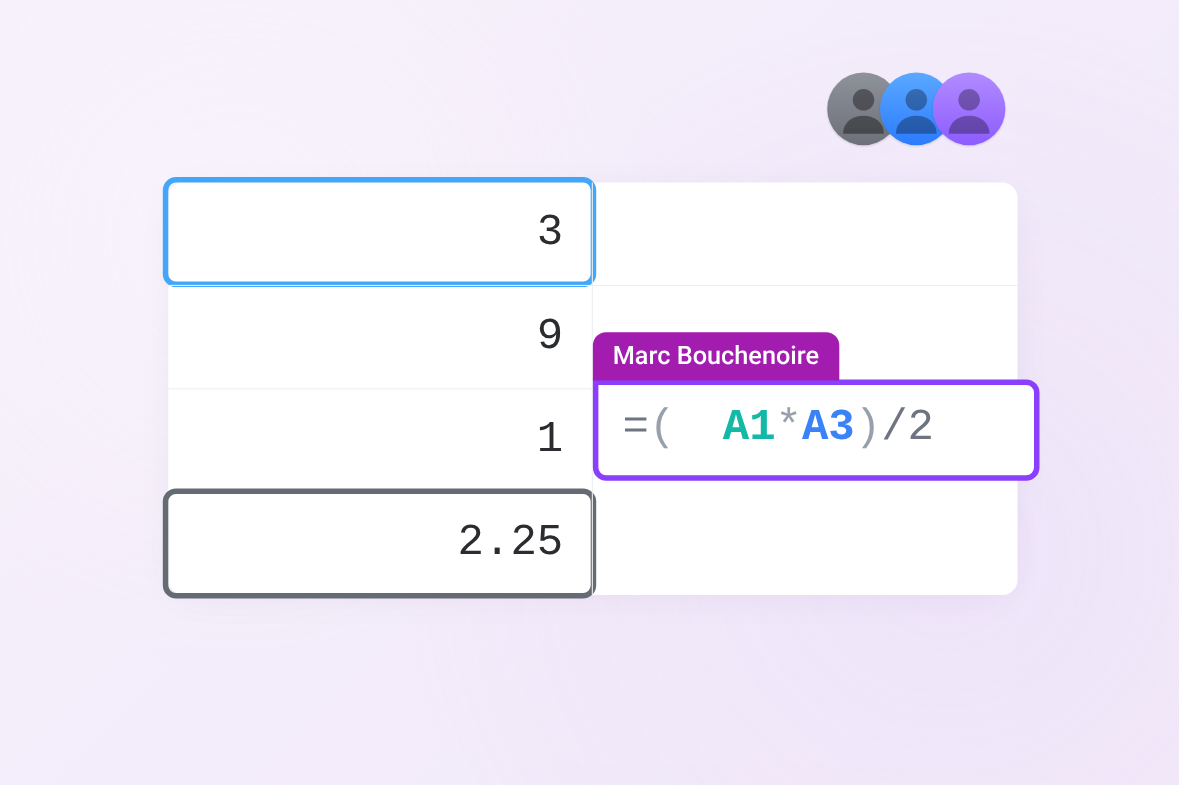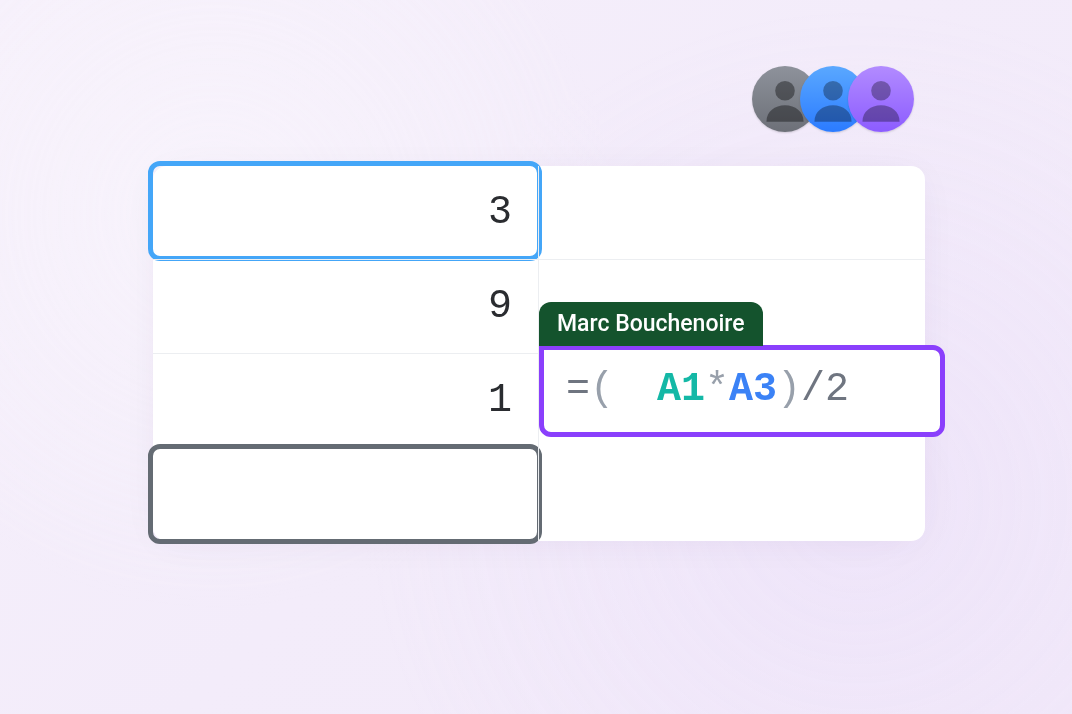--- a/index.html
+++ b/index.html
@@ -94,21 +94,21 @@
   }
 
   
   .collab{
     position:absolute;
     top:302px;left:539px;
     width:406px;
   }
   .name-tag{
     display:inline-block;
-    background:#14532d;
+    background:#a21caf;
     color:#fff;
     font-size:23px;
     font-weight:500;
     padding:8px 18px 9px 18px;
     border-radius:12px 12px 0 0;
     position:relative;
     z-index:2;
   }
   .formula-box{
     margin-top:-1px;
@@ -166,20 +166,23 @@
   <div class="cell">
     <span class="value">9</span>
   </div>
   <div class="cell"></div>
 
   <div class="cell">
     <span class="value">1</span>
   </div>
   <div class="cell"></div>
 
+  <div class="cell">
+    <span class="value">2.25</span>
+  </div>
   <div class="cell"></div>
 </div>
 
 <div class="collab">
   <div class="name-tag">Marc Bouchenoire</div>
   <div class="formula-box">
     <span>=</span><span class="paren">(</span><span class="tok-ref-a">A1</span><span class="op">*</span><span class="tok-ref-b">A3</span><span class="paren">)</span><span>/</span><span>2</span>
   </div>
 </div>
 

